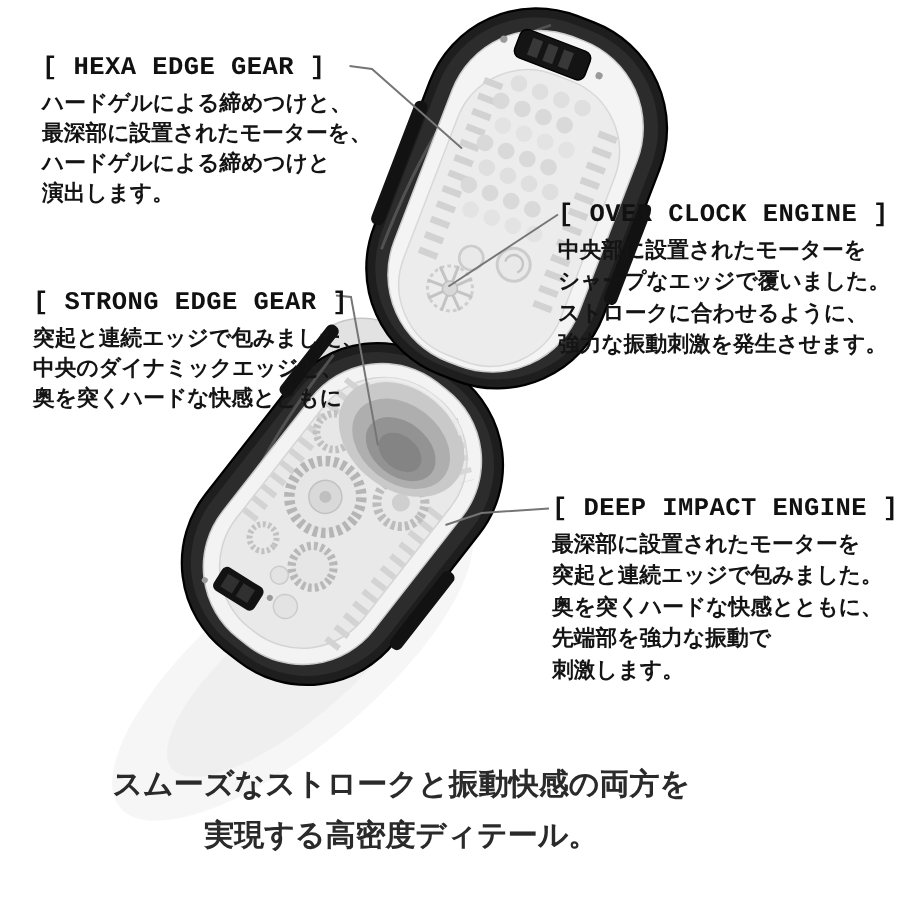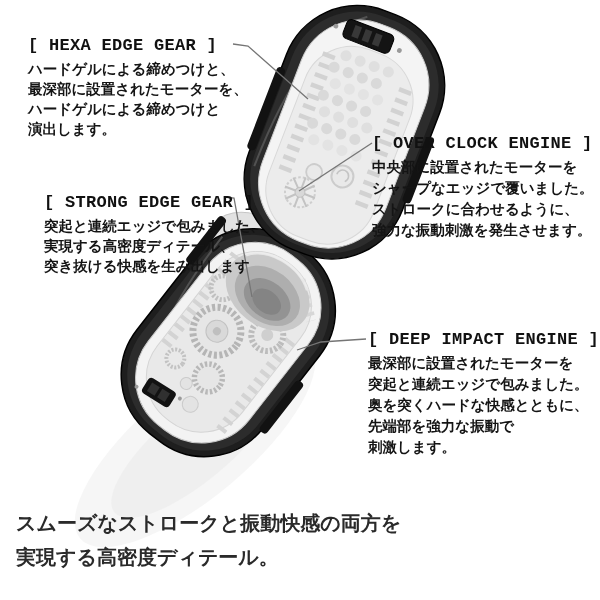--- a/index.html
+++ b/index.html
@@ -36,29 +36,29 @@
     color: #111111;
   }
   .callout-line {
     font-size: 14.5px;
     font-weight: 600;
     color: #141414;
   }
   .lh-left .callout-line  { line-height: 20px; }
   .lh-right .callout-line { line-height: 21px; }
   .callout-hexa      { left: 28px;  top: 36px;  }
-  .callout-strong    { left: 44px;  top: 193px; }
+  .callout-strong    { left: 22px;  top: 193px; }
   .callout-overclock { left: 372px; top: 134px; }
   .callout-deep      { left: 368px; top: 330px; }
   .tagline {
     position: absolute;
-    left: 16px;
+    left: 0;
     top: 508px;
     width: 535px;
-    text-align: left;
+    text-align: center;
     font-size: 20px;
     line-height: 34px;
     font-weight: 600;
     color: #2a2a2a;
   }
 </style>
 </head>
 <body>
 
 <div class="stage">
@@ -170,22 +170,22 @@
     <div class="callout-title">[ HEXA EDGE GEAR ]</div>
     <div class="callout-line">ハードゲルによる締めつけと、</div>
     <div class="callout-line">最深部に設置されたモーターを、</div>
     <div class="callout-line">ハードゲルによる締めつけと</div>
     <div class="callout-line">演出します。</div>
   </div>
 
   <div class="callout callout-strong lh-left">
     <div class="callout-title">[ STRONG EDGE GEAR ]</div>
     <div class="callout-line">突起と連続エッジで包みました、</div>
-    <div class="callout-line">実現する高密度ディテール、</div>
-    <div class="callout-line">突き抜ける快感を生み出します</div>
+    <div class="callout-line">中央のダイナミックエッジと、</div>
+    <div class="callout-line">奥を突くハードな快感とともに</div>
   </div>
 
   <div class="callout callout-overclock lh-right">
     <div class="callout-title">[ OVER CLOCK ENGINE ]</div>
     <div class="callout-line">中央部に設置されたモーターを</div>
     <div class="callout-line">シャープなエッジで覆いました。</div>
     <div class="callout-line">ストロークに合わせるように、</div>
     <div class="callout-line">強力な振動刺激を発生させます。</div>
   </div>
 

